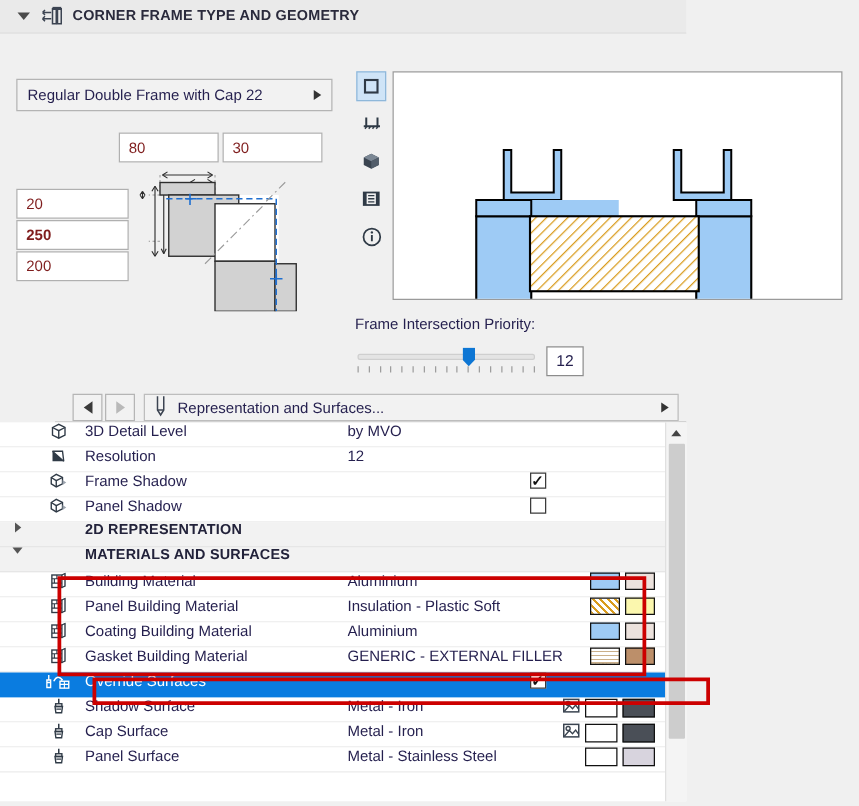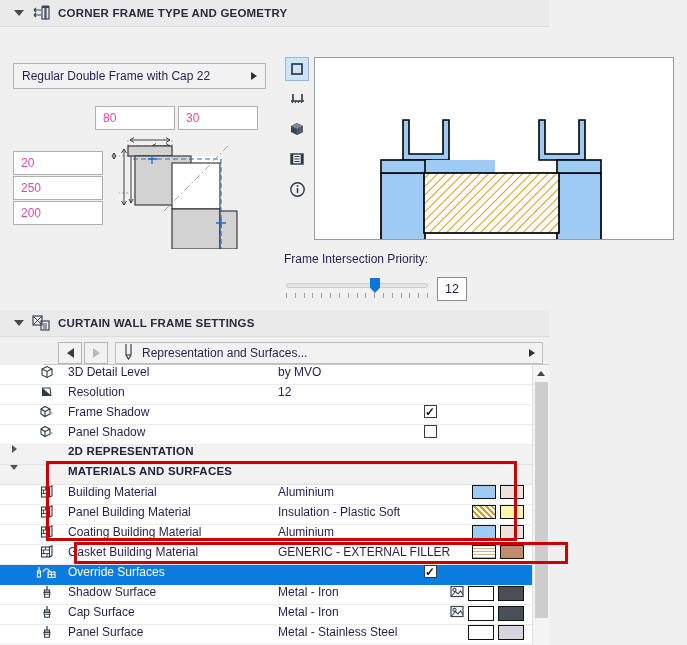--- a/index.html
+++ b/index.html
@@ -40,26 +40,26 @@
   }
   .combo .lbl { flex: 1; }
   .combo .arw {
     width: 0; height: 0; border-top: 4.5px solid transparent;
     border-bottom: 4.5px solid transparent; border-left: 6px solid #333;
   }
 
   .numfield {
     position: absolute; background: #fff; border: 1px solid #b0b0b0;
     height: 24px; display: flex; align-items: center; padding-left: 7px;
-    font-size: 12px; color: #ec4899;
+    font-size: 12px; color: #7f1d1d;
   }
   .nf-w  { left: 95px;  top: 79px;  width: 80px; }
   .nf-d  { left: 178px; top: 79px;  width: 80px; }
   .nf-a  { left: 13px;  top: 124px; width: 90px; }
-  .nf-b  { left: 13px;  top: 149px; width: 90px; }
+  .nf-b  { left: 13px;  top: 149px; width: 90px; font-weight: bold; }
   .nf-c  { left: 13px;  top: 174px; width: 90px; }
 
   .sketch { position: absolute; left: 108px; top: 104px; width: 155px; height: 118px; }
 
   
   .prev-tools {
     position: absolute; left: 284px; top: 30px; width: 26px; height: 152px;
     display: flex; flex-direction: column; align-items: center; gap: 6px;
   }
   .ptool {
@@ -332,32 +332,20 @@
           <i></i>
           <i></i>
           <i></i>
       </div>
     </div>
     <div class="fip-val">
       <span>12</span>
     </div>
   </div>
 
-  <div class="sec-header">
-    <span class="tri"></span>
-    <span class="hicon">
-      <svg viewBox="0 0 20 18" width="20" height="18">
-        <rect x="2" y="2" width="9" height="9" fill="none" stroke="#3c4452" stroke-width="1.2"></rect>
-        <path d="M2 2 l9 9 M11 2 l-9 9" stroke="#3c4452" stroke-width="1"></path>
-        <rect x="10" y="7" width="8" height="9" fill="none" stroke="#3c4452" stroke-width="1.2"></rect>
-        <path d="M12 10 h4 M12 12 h4 M12 14 h4" stroke="#3c4452" stroke-width="1"></path>
-      </svg>
-    </span>
-    <span>CURTAIN WALL FRAME SETTINGS</span>
-  </div>
 
   <div class="navbar">
     <div class="navbtn">
         <span class="l"></span>
       </div>
     <div class="navbtn">
         <span class="r"></span>
       </div>
     <div class="navfield">
       <span>

